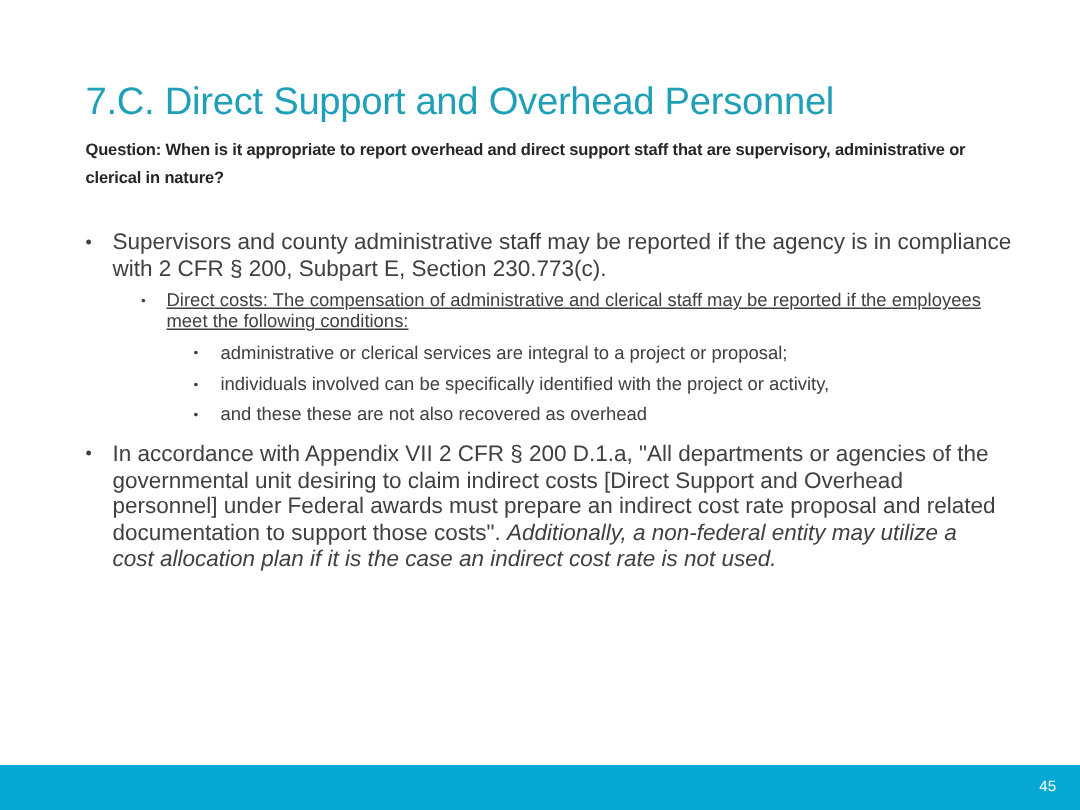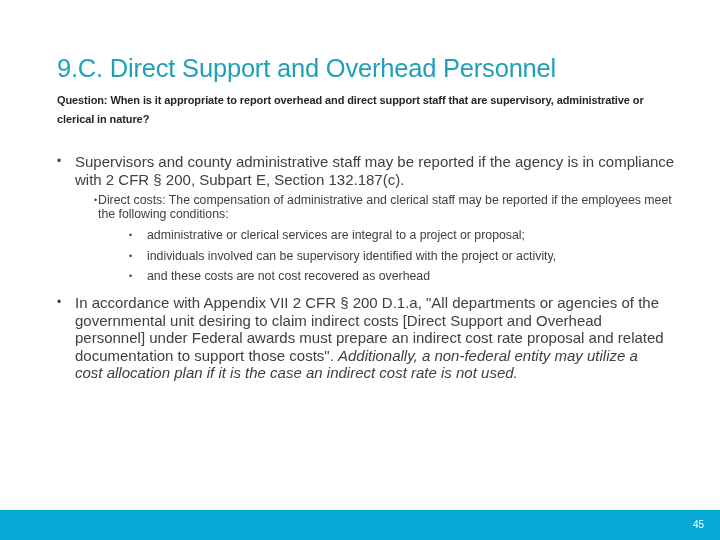--- a/index.html
+++ b/index.html
@@ -23,65 +23,65 @@
       position: absolute; left: 57px; width: 620px;
       font-size: 15px; line-height: 17.5px; color: #404040;
     }
     .l1 .bullet { position: absolute; left: 0; top: 0; font-size: 12px; }
     .l1 .txt { margin-left: 18px; display: block; }
     .l2 {
       position: absolute; left: 94px; width: 580px;
       font-size: 12.3px; line-height: 14px; color: #404040;
     }
     .l2 .bullet { position: absolute; left: 0; top: 0; font-size: 9px; }
-    .l2 .txt { margin-left: 4px; display: block; }
+    .l2 .txt { margin-left: 17px; display: block; text-decoration: underline; }
     .l3 {
       position: absolute; left: 129px; width: 560px;
       font-size: 12.3px; line-height: 14px; color: #404040; white-space: nowrap;
     }
     .l3 .bullet { position: absolute; left: 0; top: 0; font-size: 9px; }
     .l3 .txt { margin-left: 18px; display: block; }
     .ital { font-style: italic; margin-top: 16px; }
     .footer {
       position: absolute; left: 0; top: 510px; width: 720px; height: 30px;
       background: #08a8d4;
     }
     .page-num {
       position: absolute; right: 16px; top: 9px;
       font-size: 10px; color: #ffffff;
     }
   </style>
 </head>
 <body>
 
-<div class="title">9.C. Direct Support and Overhead Personnel</div>
+<div class="title">7.C. Direct Support and Overhead Personnel</div>
 
 <div class="question">Question: When is it appropriate to report overhead and direct support staff that are supervisory, administrative or clerical in nature?</div>
 
 <div class="l1" style="top:153px;">
   <span class="bullet">•</span>
-  <span class="txt">Supervisors and county administrative staff may be reported if the agency is in compliance with 2 CFR § 200, Subpart E, Section 132.187(c).</span>
+  <span class="txt">Supervisors and county administrative staff may be reported if the agency is in compliance with 2 CFR § 200, Subpart E, Section 230.773(c).</span>
 </div>
 
 <div class="l2" style="top:193px;">
   <span class="bullet">•</span>
   <span class="txt">Direct costs: The compensation of administrative and clerical staff may be reported if the employees meet the following conditions:</span>
 </div>
 
 <div class="l3" style="top:228px;">
   <span class="bullet">•</span>
   <span class="txt">administrative or clerical services are integral to a project or proposal;</span>
 </div>
 <div class="l3" style="top:249px;">
   <span class="bullet">•</span>
-  <span class="txt">individuals involved can be supervisory identified with the project or activity,</span>
+  <span class="txt">individuals involved can be specifically identified with the project or activity,</span>
 </div>
 <div class="l3" style="top:269px;">
   <span class="bullet">•</span>
-  <span class="txt">and these costs are not cost recovered as overhead</span>
+  <span class="txt">and these these are not also recovered as overhead</span>
 </div>
 
 <div class="l1" style="top:294px; width:610px;">
   <span class="bullet">•</span>
   <span class="txt"><span>In accordance with Appendix VII 2 CFR § 200 D.1.a, "All departments or agencies of the governmental unit desiring to claim indirect costs [Direct Support and Overhead personnel] under Federal awards must prepare an indirect cost rate proposal and related documentation to support those costs".  </span><span class="ital">Additionally, a non-federal entity may utilize a cost allocation plan if it is the case an indirect cost rate is not used.</span></span>
 </div>
 
 <div class="footer">
   <span class="page-num">45</span>
 </div>

